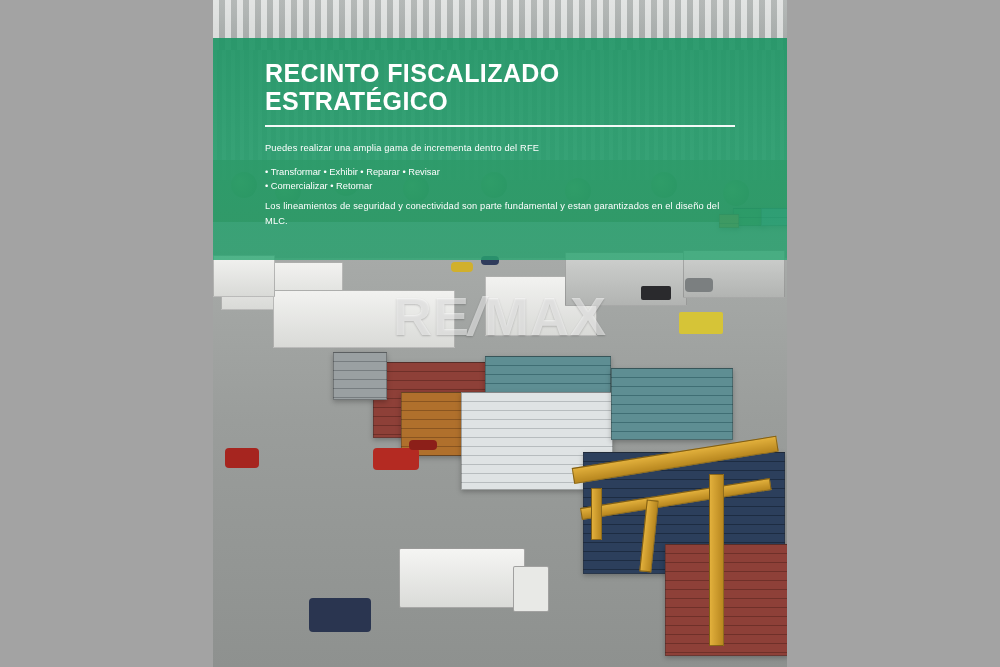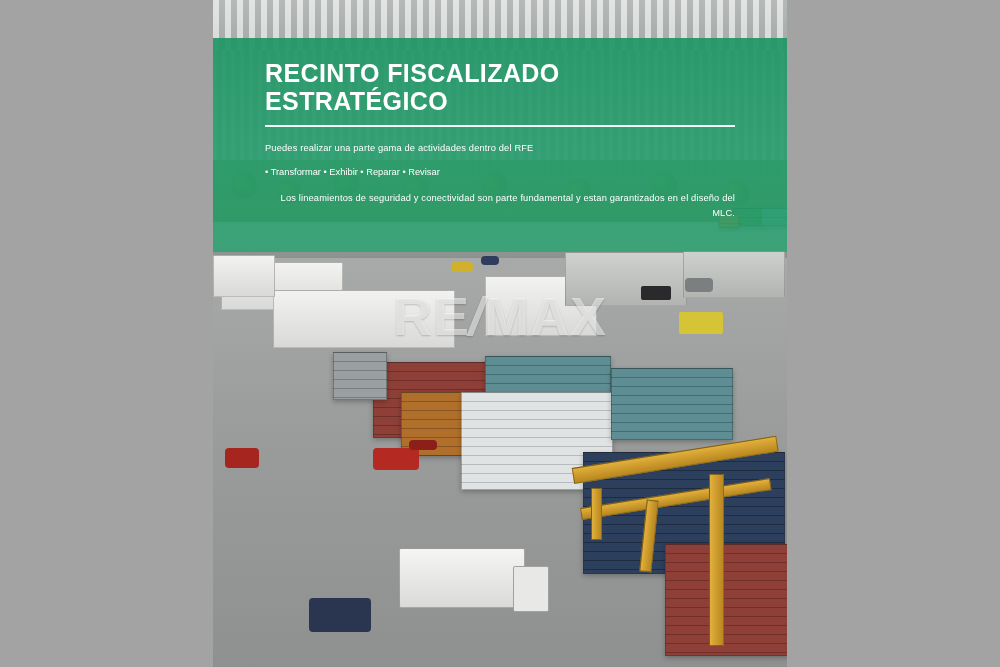--- a/index.html
+++ b/index.html
@@ -167,23 +167,23 @@
     background: rgba(255,255,255,.95);
     margin: 0 0 14px 0;
   }
   .panel p {
     margin: 0 0 11px 0;
     font-size: 9.3px;
     line-height: 1.55;
     font-weight: 400;
     letter-spacing: .15px;
   }
-  .panel p:last-child { margin-bottom: 6px; text-align: right; }
+  .panel p:last-child { margin-bottom: 6px; }
   .bullets {
-    margin: 0 0 11px 0;
+    margin: 0 0 5px 0;
     font-size: 9.3px;
     line-height: 1.5;
   }
   .bullets div { margin: 0; }
 </style>
 </head>
 <body>
 
 <div class="stage">
 
@@ -246,21 +246,22 @@
     <div class="truck-cab" style="left:300px; top:566px; width:34px; height:44px; background:#e8e9e6; border:1px solid rgba(90,90,90,.5);"></div>
     <div class="car" style="left:96px;  top:598px; width:62px; height:34px; background:#2a3550;"></div>
 
     <div class="watermark">
       <span>RE</span><span class="slash">/</span><span>MAX</span>
     </div>
 
     <div class="panel">
       <h1>RECINTO FISCALIZADO ESTRATÉGICO</h1>
       <div class="rule"></div>
-      <p>Puedes realizar una parte gama de actividades dentro del RFE</p>
+      <p>Puedes realizar una amplia gama de incrementa dentro del RFE</p>
       <div class="bullets">
         <div>• Transformar • Exhibir • Reparar • Revisar</div>
+        <div>• Comercializar • Retornar</div>
       </div>
       <p>Los lineamientos de seguridad y conectividad son parte fundamental y estan garantizados en el diseño del MLC.</p>
     </div>
 
   </div>
 </div>
 
 </body></html>

